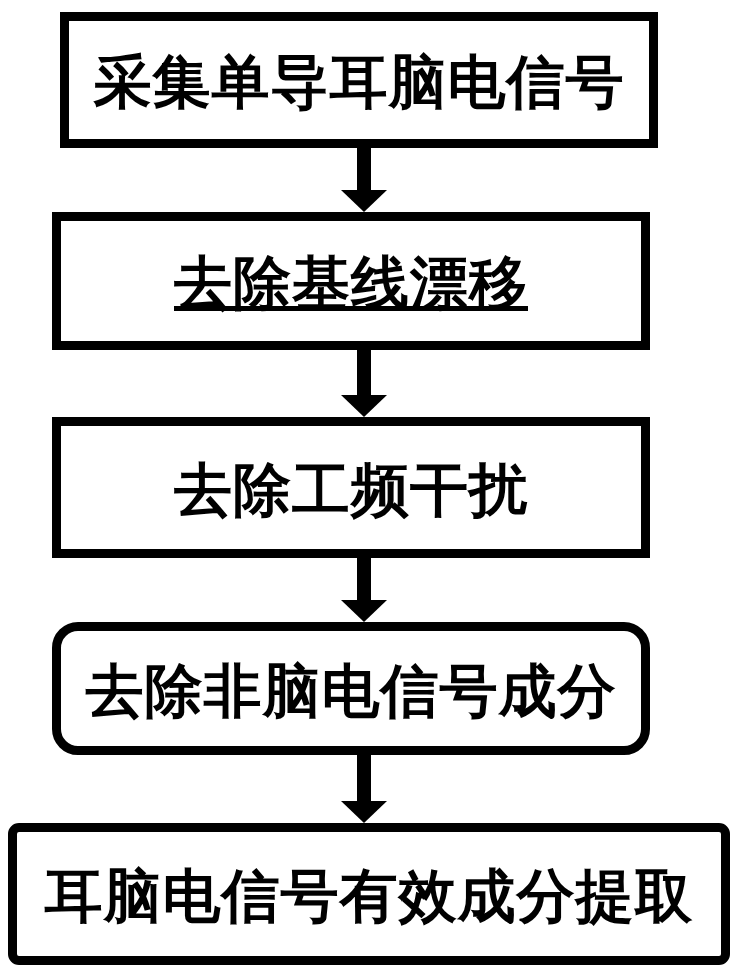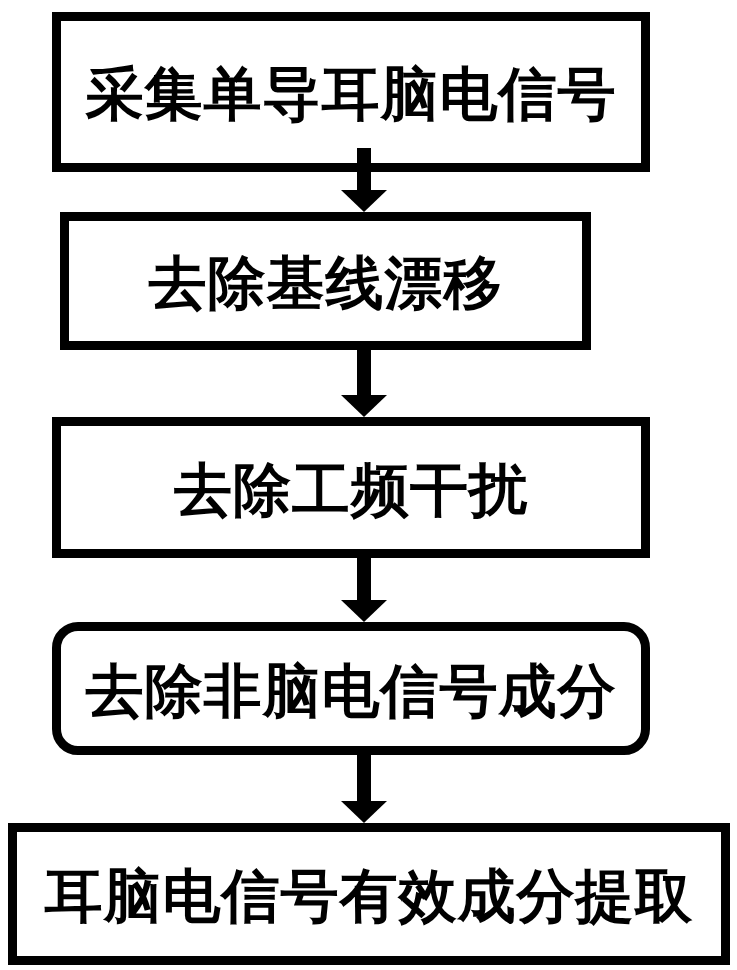--- a/index.html
+++ b/index.html
@@ -26,25 +26,25 @@
   }
   .flow-box .label {
     font-size: 58px;
     font-weight: bold;
     color: #000000;
     letter-spacing: 1px;
     white-space: nowrap;
     line-height: 1;
     padding-top: 6px;
   }
-  .box-1 { left: 52px; top: 12px;  width: 598px; height: 160px; }
-  .box-2 { left: 60px; top: 212px; width: 531px; height: 138px; }
+  .box-1 { left: 60px; top: 12px;  width: 598px; height: 136px; }
+  .box-2 { left: 52px; top: 212px; width: 598px; height: 138px; text-decoration: underline; }
   .box-3 { left: 52px; top: 417px; width: 598px; height: 141px; }
   .box-4 { left: 52px; top: 622px; width: 598px; height: 133px; border-radius: 26px; }
-  .box-5 { left: 8px;  top: 823px; width: 722px; height: 142px; }
+  .box-5 { left: 8px;  top: 823px; width: 722px; height: 142px; border-radius: 11px; }
 
   .arrow {
     position: absolute;
     left: 341px;   
     width: 46px;
   }
   .arrow .stem {
     position: absolute;
     left: 16px;    
     top: 0;

